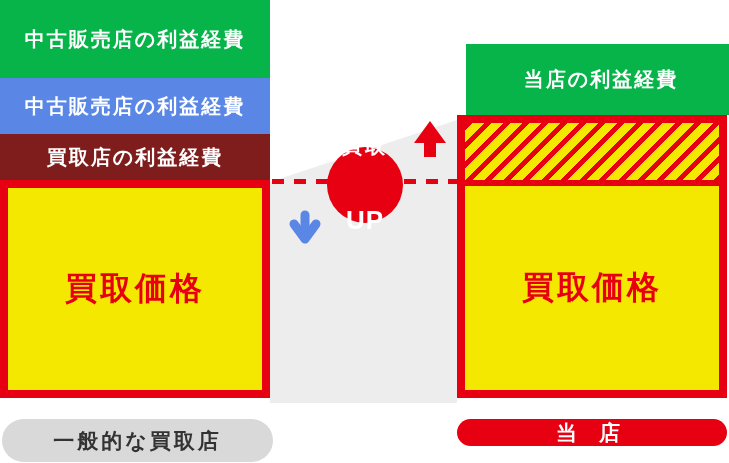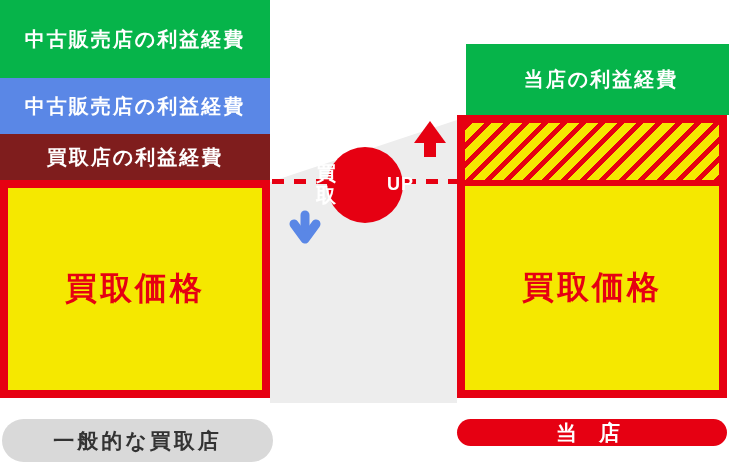--- a/index.html
+++ b/index.html
@@ -34,25 +34,25 @@
   .price-area{flex:1;display:flex;align-items:center;justify-content:center;}
   .pill{
     display:flex;align-items:center;justify-content:center;
     border-radius:22px;font-weight:bold;font-size:21px;z-index:1;text-align:right;
   }
   .pill-gray{background:#d9d9d9;color:#333333;letter-spacing:3px;}
   .pill-red{background:#e60012;color:#ffffff;letter-spacing:8px;}
   .badge{
     left:327px;top:147px;width:76px;height:76px;border-radius:50%;
     background:#e60012;color:#ffffff;z-index:3;
-    display:flex;flex-direction:row;align-items:center;justify-content:center;
+    display:flex;flex-direction:column;align-items:center;justify-content:center;
     font-weight:bold;line-height:1.08;gap:48px;
   }
   .badge-l1{font-size:20px;letter-spacing:3px;}
-  .badge-l2{font-size:18px;letter-spacing:1px;}
+  .badge-l2{font-size:26px;letter-spacing:1px;}
 </style>
 </head>
 <body>
 
 <div class="canvas">
 
   <svg class="bg" width="729" height="463" viewBox="0 0 729 463">
     <polygon points="270,182 457,120 457,403 270,403" fill="#ededed"></polygon>
     <line x1="272" y1="181.5" x2="457" y2="181.5" stroke="#e60012" stroke-width="5" stroke-dasharray="12 10"></line>
     <g fill="#e60012">

